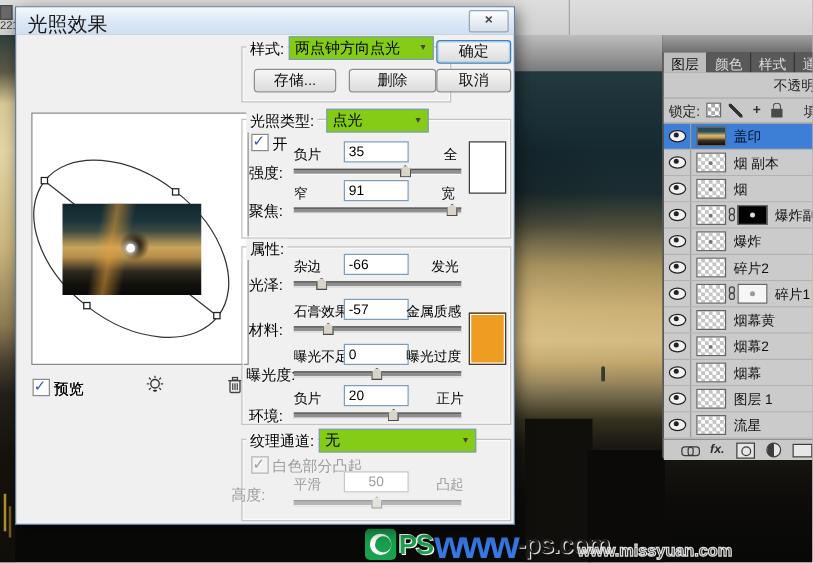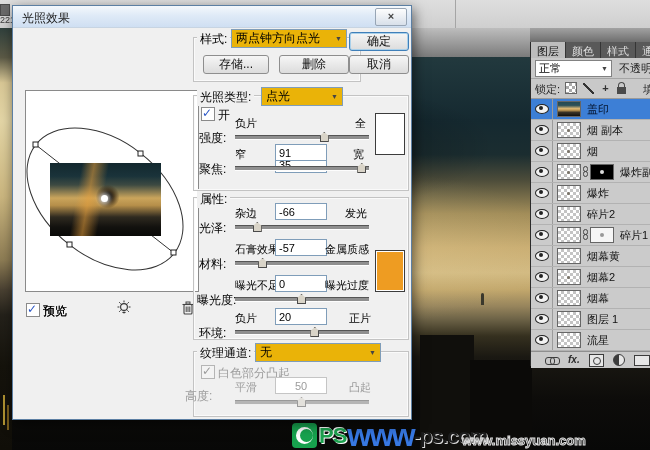--- a/index.html
+++ b/index.html
@@ -37,31 +37,31 @@
   .wm-www{font-size:31px;font-weight:bold;color:#3b82f6;opacity:.92;margin-left:1px;letter-spacing:-2px}
   .wm-cn{font-size:15px;font-weight:bold;color:#2e2e2e;margin-left:-6px;text-shadow:0 0 2px #fff}
   .wm-suffix{font-size:21px;font-weight:bold;color:#1c1c1c;text-shadow:1px 1px 0 #ddd;letter-spacing:-1px}
   .wm-overlay{position:absolute;left:170px;top:12px;font-size:13px;font-weight:bold;white-space:nowrap;
     color:rgba(255,255,255,.12);-webkit-text-stroke:1px #dcdcdc}
   
   .dialog{position:absolute;left:12px;top:5px;width:398px;height:413px;background:#f0f0f0;
     border:1px solid #5c7fa3;box-shadow:2px 4px 12px rgba(0,0,0,.55);z-index:5}
   .titlebar{position:absolute;left:0;top:0;width:100%;height:21px;
     background:linear-gradient(#f4f8fc,#dfeaf7 45%,#cfdff2);border-bottom:1px solid #c7d4e2}
-  .title{position:absolute;left:9px;top:4px;font-size:12px;color:#1c1c1c}
+  .title{position:absolute;left:9px;top:4px;font-size:16px;color:#1c1c1c}
   .closebtn{position:absolute;right:4px;top:2px;width:30px;height:16px;border:1px solid #97a5b5;border-radius:2px;
     background:linear-gradient(#fdfdfd,#d8e0ea);text-align:center;line-height:14px;font-size:11px;font-weight:bold;color:#444;cursor:default}
   .lbl{position:absolute;font-size:12px;color:#000;white-space:nowrap}
   .sm{position:absolute;font-size:11px;color:#000;white-space:nowrap}
   .glabel{position:absolute;font-size:12px;background:#f0f0f0;padding:0 3px;white-space:nowrap;z-index:2}
   .grp{position:absolute;border:1px solid #c3c3c3;box-shadow:inset 0 0 0 1px #fafafa}
   .btn{position:absolute;font-size:12px;text-align:center;background:linear-gradient(#f6f6f6,#dcdcdc);
     border:1px solid #8e8e8e;border-radius:3px;line-height:16px;color:#111}
   .btn.default{border-color:#3f7fb9;box-shadow:0 0 0 1px #a9d0ea inset}
-  .dd{position:absolute;background:#eab308;border:1px solid #7f9db9;font-size:12px;display:flex;align-items:center;
+  .dd{position:absolute;background:#84cc16;border:1px solid #7f9db9;font-size:12px;display:flex;align-items:center;
     padding-left:4px;overflow:hidden;white-space:nowrap}
   .dd .arr{margin-left:auto;flex:none;font-size:7px;color:#444;padding:0 4px}
   .vbox{position:absolute;width:44px;height:15px;border:1px solid #7f9db9;background:#fff;font-size:11px;
     padding:0 3px;font-family:inherit;color:#000}
   .track{position:absolute;height:3px;background:#8f8f8f;border-top:1px solid #555;border-bottom:1px solid #fdfdfd}
   .thumb{position:absolute;top:-4px;width:9px;height:10px;margin-left:-5px;background:#d9d4c8;
     box-shadow:inset 0 0 0 1px #4a4a4a;clip-path:polygon(50% 0,100% 40%,100% 100%,0 100%,0 40%)}
   .cb{display:inline-block;width:12px;height:12px;background:#fff;border:1px solid #8a8a8a;position:relative;vertical-align:-2px}
   .cb.checked::after{content:"✓";position:absolute;left:0;top:-2px;font-size:12px;color:#2a56c6;font-weight:bold}
   .cb.dis{border-color:#b5b5b5;background:#f3f3f3}
@@ -170,24 +170,20 @@
 
   <div class="panel">
     <div class="tabbar">
       <span class="tab active">图层</span>
       <span class="tab">颜色</span>
       <span class="tab">样式</span>
       <span class="tab">通道</span>
 
     </div>
     <div class="blendrow">
-      <div class="dd2">
-        <span>正常</span>
-        <span class="arr">▼</span>
-      </div>
       <span class="plbl">不透明</span>
     </div>
     <div class="lockrow">
       <span class="locklbl">锁定:</span>
       <span class="lockics">
         <span class="ic-checker"></span>
         <span class="ic-brush"></span>
         <span class="ic-move">+</span>
         <span class="ic-lock"></span>
       </span>
@@ -369,21 +365,21 @@
     <span class="glabel" style="left:184px;top:83px">光照类型:</span>
     <div class="dd" style="left:248px;top:81px;width:76px;height:17px">
       <span>点光</span>
       <span class="arr">▼</span>
     </div>
     <span class="cb checked" style="position:absolute;left:188px;top:101px"></span>
     <span class="lbl" style="left:205px;top:101px">开</span>
 
     <span class="lbl" style="left:186px;top:124px">强度:</span>
     <span class="sm" style="left:222px;top:110px">负片</span>
-    <input class="vbox" style="left: 262px; top: 107px; margin-top: 43px;" value="35">
+    <input class="vbox" style="left: 262px; top: 107px;" value="35">
     <span class="sm" style="left:342px;top:110px">全</span>
     <div class="track" style="left:222px;top:129px;width:134px">
       <div class="thumb" style="left:67%"></div>
     </div>
     <div class="swatch" style="left: 362px; top: 107px; background: rgb(255, 255, 255);"></div>
 
     <span class="lbl" style="left:186px;top:155px">聚焦:</span>
     <span class="sm" style="left:222px;top:141px">窄</span>
     <input class="vbox" style="left: 262px; top: 138px;" value="91">
     <span class="sm" style="left:340px;top:141px">宽</span>

